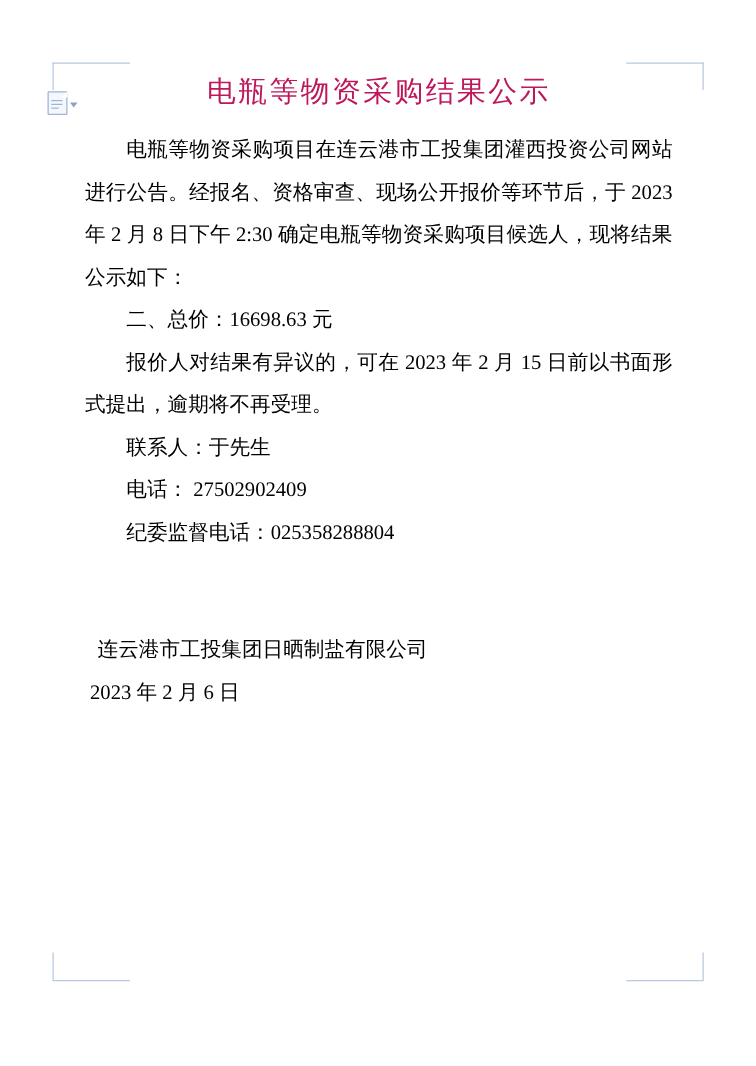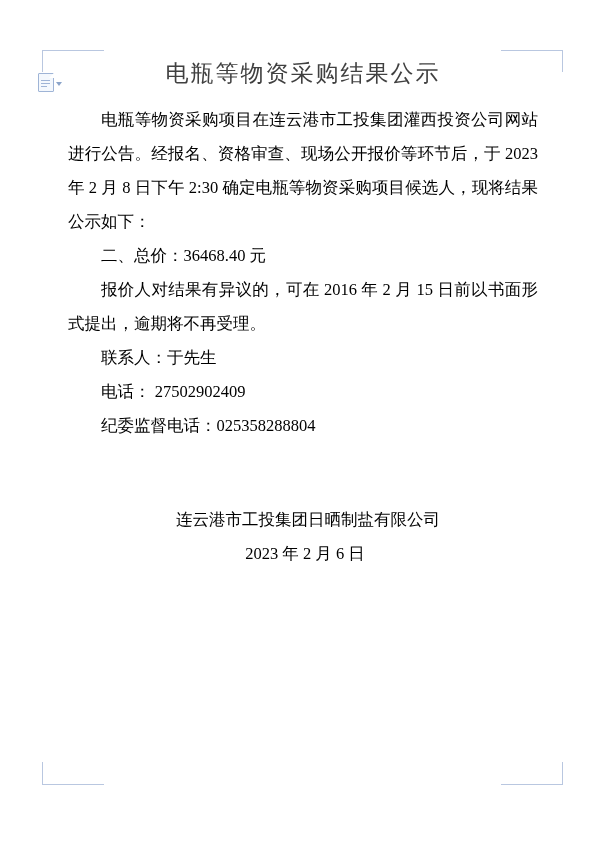--- a/index.html
+++ b/index.html
@@ -92,39 +92,38 @@
     position: absolute;
     left: 68px;
     top: 58px;
     width: 470px;
   }
 
   .doc-title {
     text-align: center;
     font-size: 23px;
     letter-spacing: 2px;
-    color: #404040;
+    color: #be185d;
     margin: 0 0 14px 0;
     font-family: "Liberation Serif", "DejaVu Serif", serif;
     font-weight: normal;
   }
 
   .para {
     font-size: 16.5px;
     line-height: 34px;
     color: #000000;
     text-align: justify;
     text-justify: inter-ideograph;
     margin: 0;
   }
   .para.indent { text-indent: 33px; }
 
   .sign-block {
     margin-top: 60px;
-    text-align: center;
     font-size: 16.5px;
     line-height: 34px;
     color: #000000;
   }
   .sign-line { display: block; }
   .sign-line.company { padding-left: 10px; }
   .sign-line.date { padding-left: 4px; }
 </style>
 </head>
 <body>
@@ -149,23 +148,23 @@
     <span class="caret"></span>
   </div>
 
   <div id="content">
 
     <h1 class="doc-title">电瓶等物资采购结果公示</h1>
 
     <p class="para indent">电瓶等物资采购项目在连云港市工投集团灌西投资公司网站进行公告。经报名、资格审查、现场公开报价等环节后，于 2023 年 2 月 8 日下午 2:30 确定电瓶等物资采购项目候选人，现将结果公示如下：</p>
 
 
-    <p class="para indent">二、总价：36468.40 元</p>
+    <p class="para indent">二、总价：16698.63 元</p>
 
-    <p class="para indent">报价人对结果有异议的，可在 2016 年 2 月 15 日前以书面形式提出，逾期将不再受理。</p>
+    <p class="para indent">报价人对结果有异议的，可在 2023 年 2 月 15 日前以书面形式提出，逾期将不再受理。</p>
 
     <p class="para indent">联系人：于先生</p>
 
     <p class="para indent">电话： 27502902409</p>
 
     <p class="para indent">纪委监督电话：025358288804</p>
 
     <div class="sign-block">
       <span class="sign-line company">连云港市工投集团日晒制盐有限公司</span>
       <span class="sign-line date">2023 年 2 月 6 日</span>

